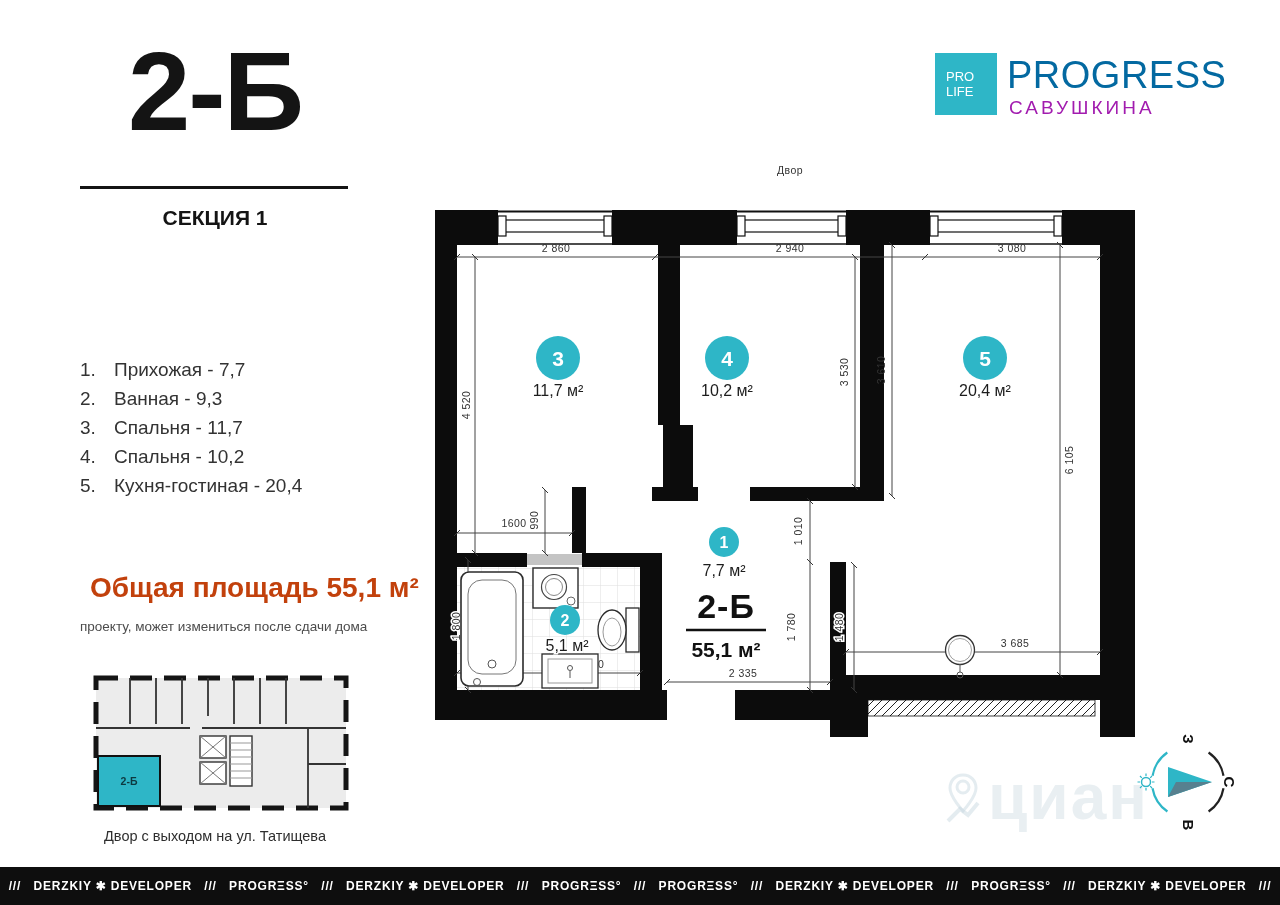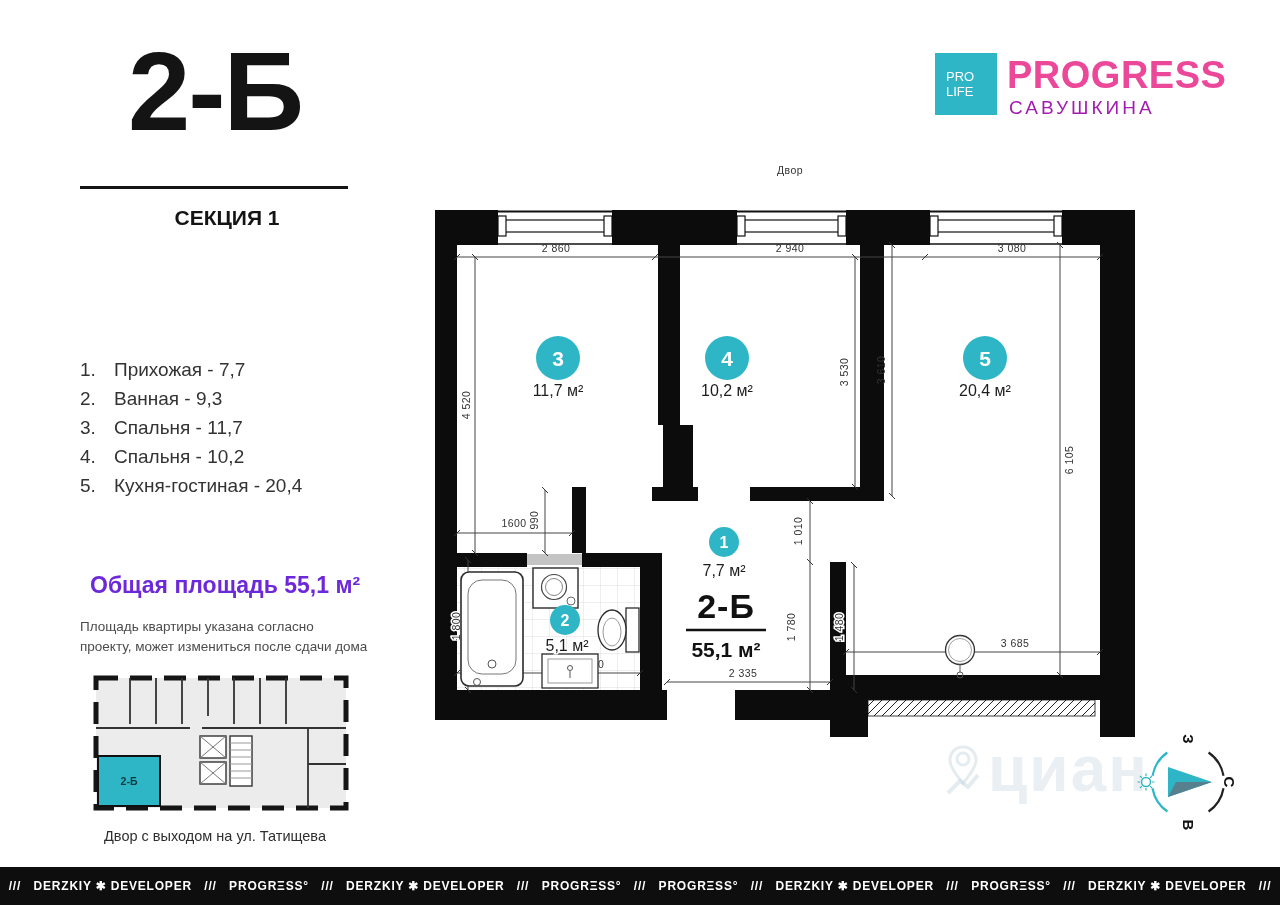--- a/index.html
+++ b/index.html
@@ -4,38 +4,38 @@
 <style>
   html,body{margin:0;padding:0;background:#fff;}
   .page{position:relative;width:1280px;height:905px;background:#ffffff;overflow:hidden;
         font-family:"Liberation Sans",sans-serif;color:#1a1a1a;}
   .abs{position:absolute;}
 
   
   .apt-code{top:22px;left:0;width:430px;text-align:center;font-size:112px;font-weight:700;
             letter-spacing:-2px;color:#141414;line-height:1.25;}
   .rule{top:186px;left:80px;width:268px;height:3px;background:#141414;}
-  .section-label{top:206px;left:0;width:430px;text-align:center;font-size:21px;font-weight:700;color:#141414;padding-left:12px;}
+  .section-label{top:206px;left:0;width:430px;text-align:center;font-size:21px;font-weight:700;color:#141414;}
   .floor-label{top:233px;left:0;width:430px;text-align:center;font-size:21px;font-weight:700;color:#141414;}
   .room-list{top:355px;left:80px;width:320px;font-size:19px;color:#333;}
   .room-row{display:flex;height:29px;align-items:center;}
   .room-num{width:34px;}
-  .total-heading{top:572px;left:90px;font-size:23px;font-weight:700;color:#6d28d9;}
+  .total-heading{top:572px;left:90px;font-size:28px;font-weight:700;color:#c2410c;}
   .note{top:617px;left:80px;font-size:13.5px;line-height:19.5px;color:#4c4c4c;}
   .mini-caption{top:828px;left:0;width:430px;text-align:center;font-size:14.5px;color:#2e2e2e;}
 
   
   .logo-badge{top:53px;left:935px;width:62px;height:62px;background:var(--teal,#2eb6c7);
               color:#fff;font-size:13px;font-weight:400;line-height:15px;box-sizing:border-box;
               padding:16px 0 0 11px;}
-  .logo-brand{top:54px;left:1007px;font-size:38px;font-weight:700;letter-spacing:0.5px;color:#ec4899;}
+  .logo-brand{top:54px;left:1007px;font-size:38px;font-weight:400;letter-spacing:0.5px;color:#0369a1;}
   .logo-project{top:97px;left:1009px;font-size:19px;letter-spacing:3px;color:#a21caf;font-weight:500;}
 
   
-  .watermark{top:732px;left:946px;display:flex;align-items:center;gap:8px;
+  .watermark{top:760px;left:946px;display:flex;align-items:center;gap:8px;
              font-size:64px;font-weight:700;color:rgba(196,212,221,0.38);letter-spacing:2px;}
 
   
   .banner{top:867px;left:0;width:1280px;height:38px;background:#0e0e0e;display:flex;
           align-items:center;justify-content:center;overflow:hidden;}
   .banner span{white-space:nowrap;color:#fff;font-size:12px;font-weight:700;letter-spacing:0.8px;}
 
   svg text{font-family:"Liberation Sans",sans-serif;}
   .dim{font-size:10.5px;fill:#333;letter-spacing:0.4px;}
   .halo{paint-order:stroke;stroke:#ffffff;stroke-width:3px;}
@@ -68,21 +68,20 @@
       <span>Спальня - 10,2</span>
     </div>
     <div class="room-row">
       <span class="room-num">5.</span>
       <span>Кухня-гостиная - 20,4</span>
     </div>
   </div>
 
   <div class="abs total-heading">Общая площадь 55,1 м²</div>
   <div class="abs note">
-    <div>Площадь квартиры указана согласно</div>
     <div>проекту, может измениться после сдачи дома</div>
   </div>
 
   <svg class="abs" style="top:672px;left:90px;" width="272" height="150" viewBox="0 0 272 150">
     <rect x="6" y="6" width="250" height="130" fill="#ececec"></rect>
     <rect x="6" y="6" width="250" height="130" fill="none" stroke="#151515" stroke-width="5" stroke-dasharray="22 12"></rect>
     <path d="M40,6 V52 M66,6 V52 M92,6 V52 M118,6 V44 M144,6 V52 M170,6 V52 M196,6 V52
              M6,56 H100 M112,56 H256 M218,56 V136 M218,92 H256" stroke="#333" stroke-width="1.8" fill="none"></path>
     <rect x="110" y="64" width="26" height="22" fill="#fff" stroke="#333" stroke-width="1.4"></rect>
     <path d="M110,64 L136,86 M136,64 L110,86" stroke="#777" stroke-width="1"></path>

